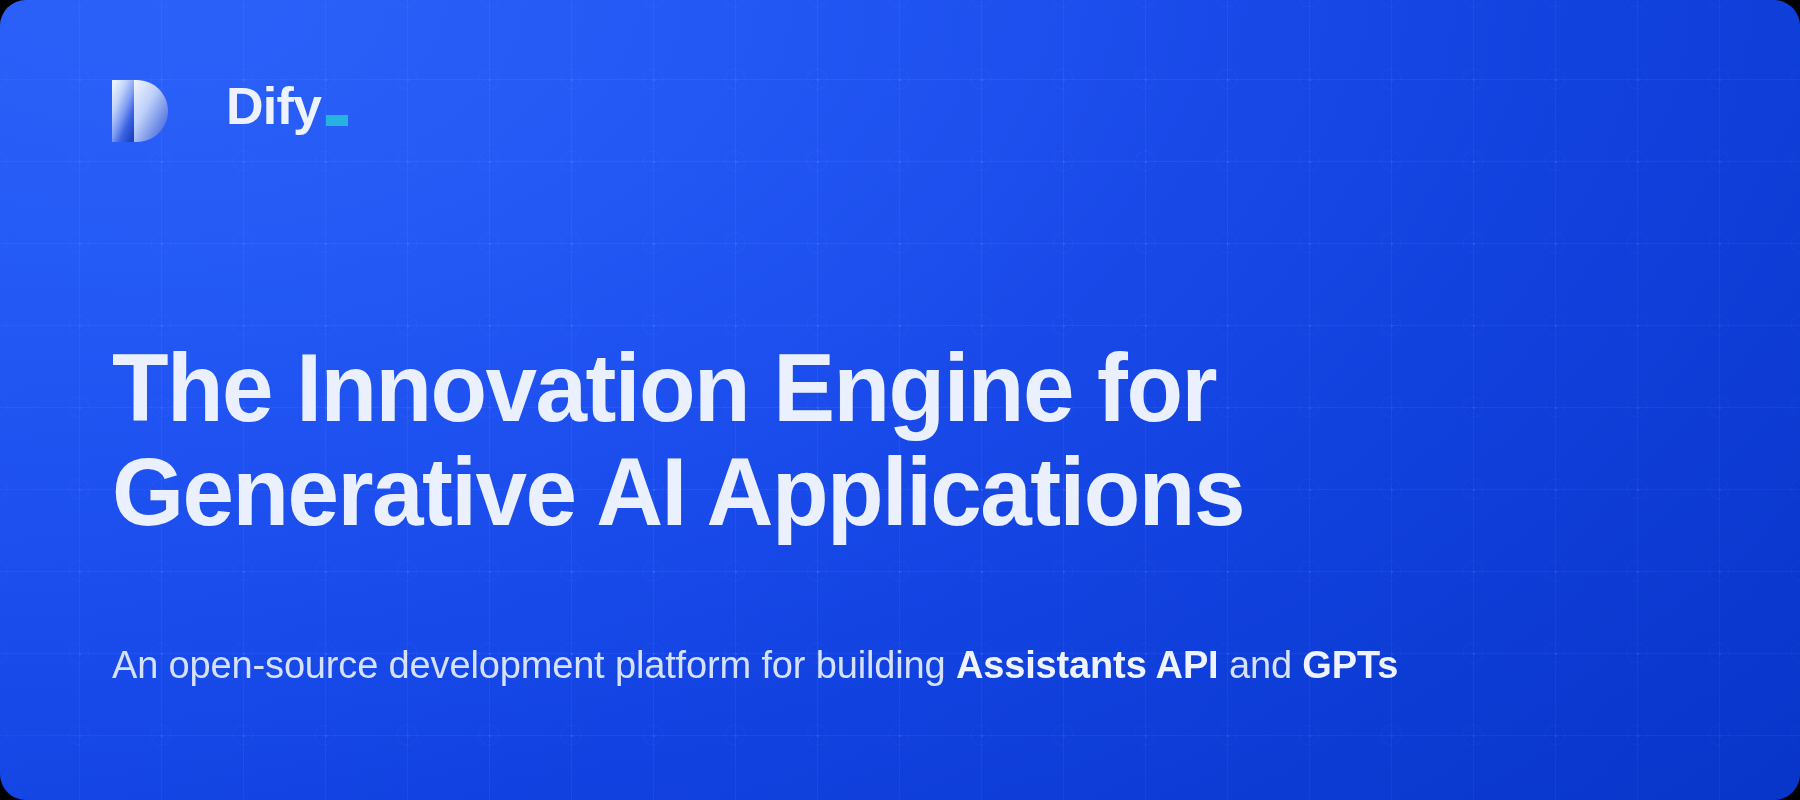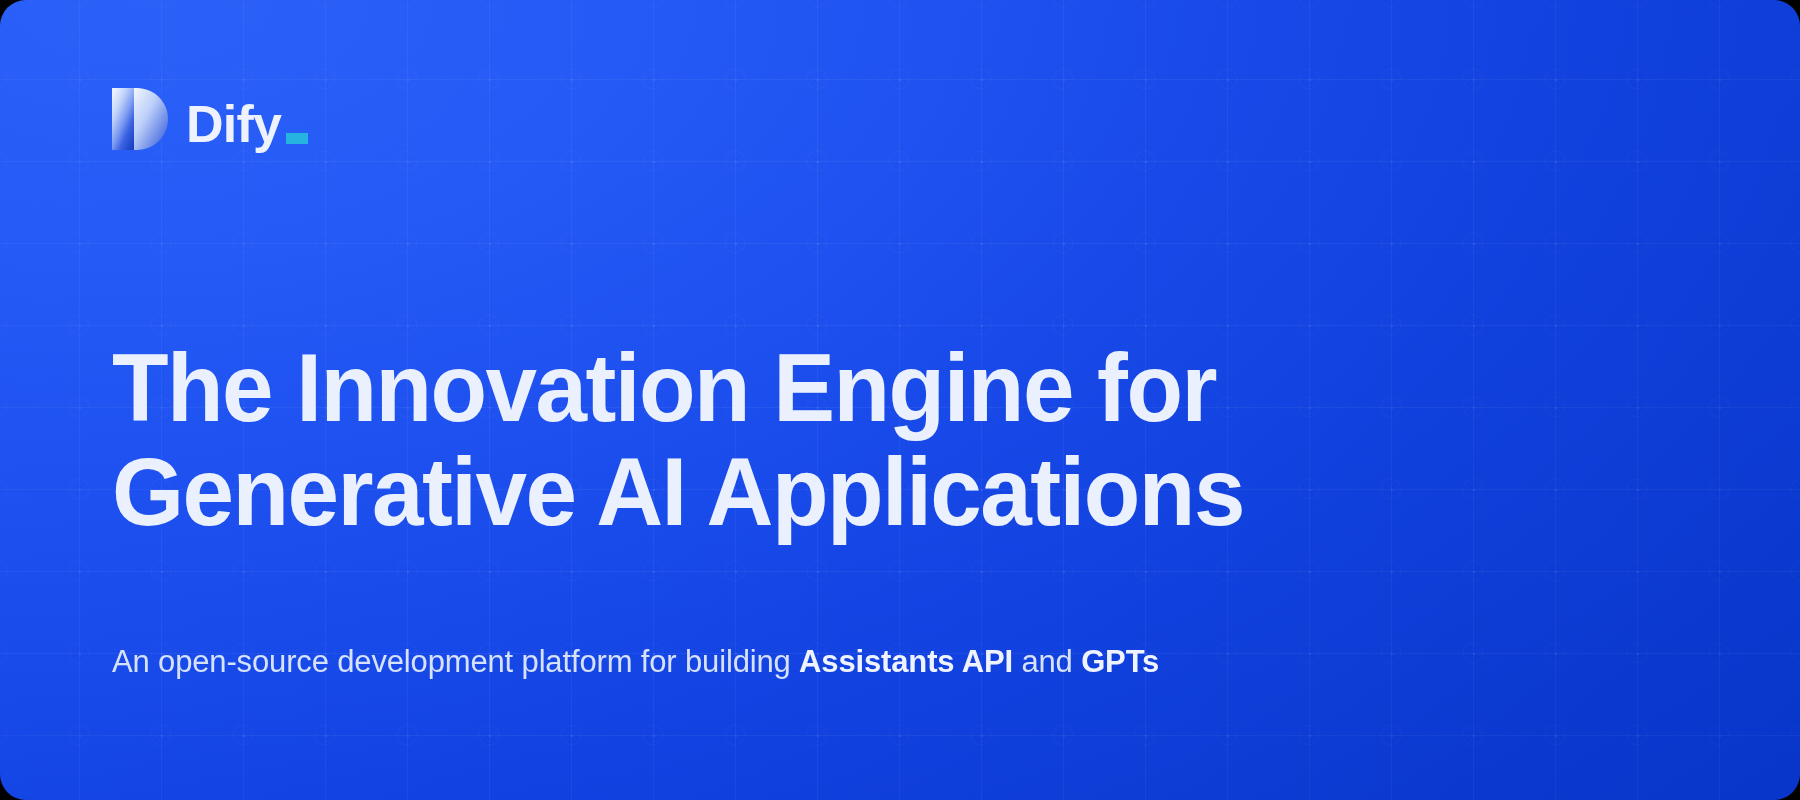--- a/index.html
+++ b/index.html
@@ -76,24 +76,25 @@
     position: absolute;
     inset: 0;
     pointer-events: none;
     background: linear-gradient(118deg, rgba(40,95,250,0.22) 0%, rgba(0,0,0,0) 42%, rgba(3,40,170,0.20) 100%);
   }
 
   
   #logo-lockup {
     position: absolute;
     left: 112px;
-    top: 88px;
+    top: 80px;
     display: flex;
-    align-items: flex-end;
+    align-items: flex-start;
     height: 62px;
+    gap: 40px;
   }
   #logo-mark {
     width: 56px;
     height: 62px;
     flex: none;
     display: block;
   }
   #logo-wordmark-wrap {
     position: relative;
     margin-left: 18px;
@@ -133,21 +134,21 @@
     transform-origin: left top;
   }
   .headline-line { display: block; white-space: nowrap; }
 
   
   #subtitle {
     position: absolute;
     left: 112px;
     top: 644px;
     font-family: "Liberation Sans", sans-serif;
-    font-size: 31px;
+    font-size: 38px;
     font-weight: 400;
     letter-spacing: -0.15px;
     color: #d6e1fb;
     white-space: nowrap;
   }
   #subtitle .em { font-weight: 700; color: #eef3ff; }
 </style>
 </head>
 <body>
 

